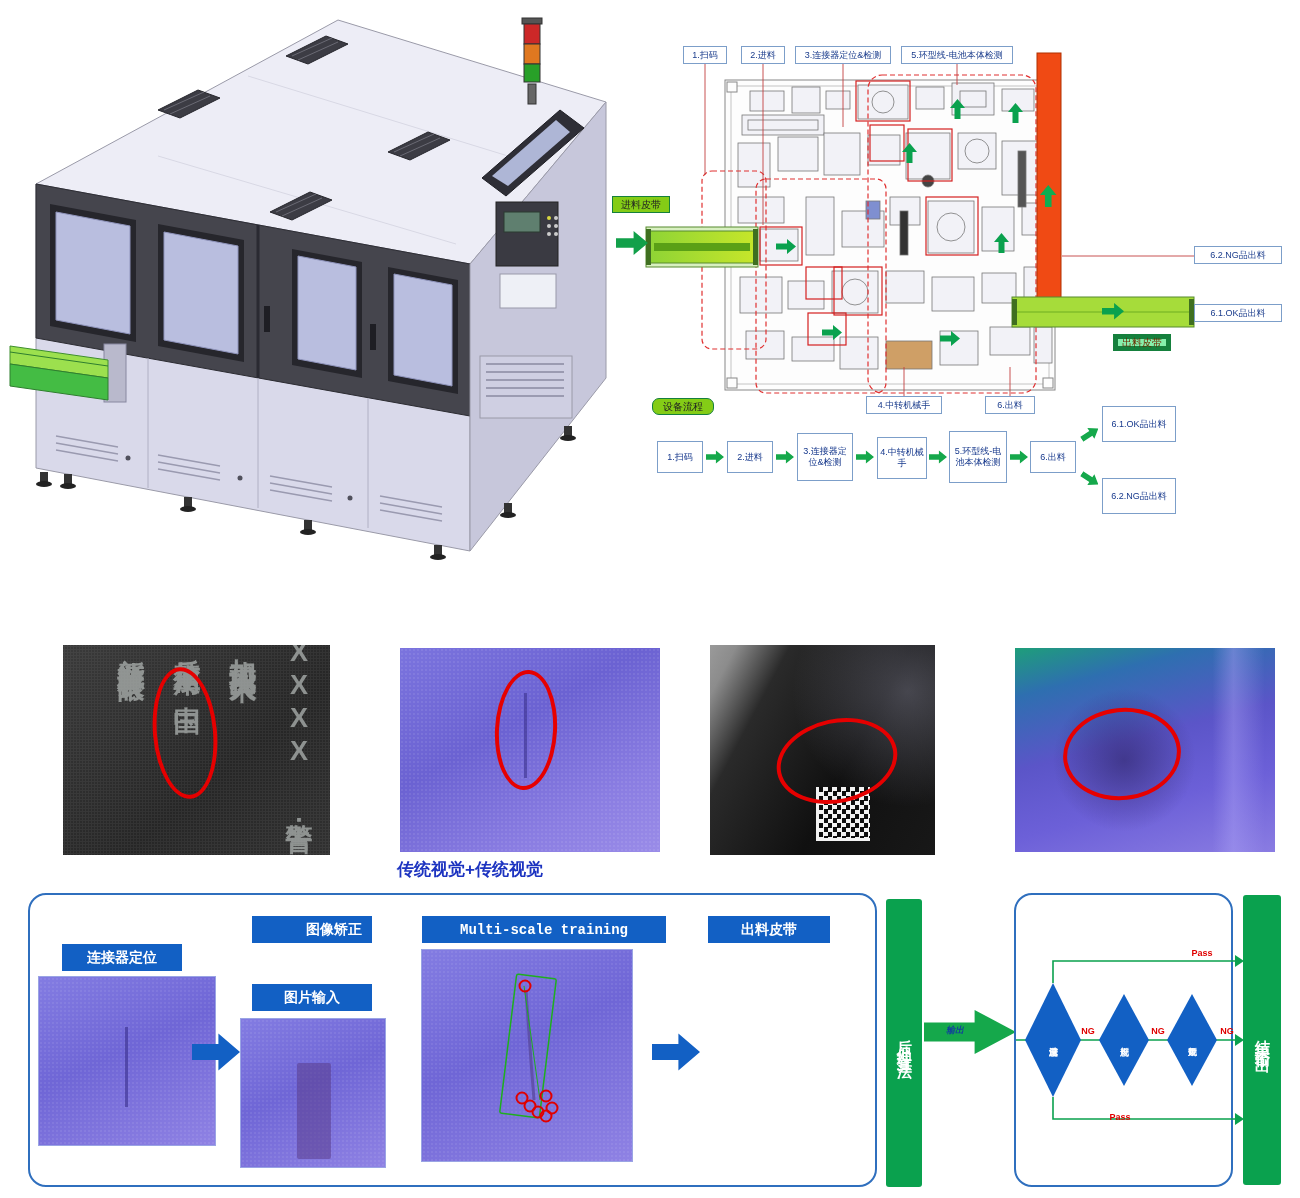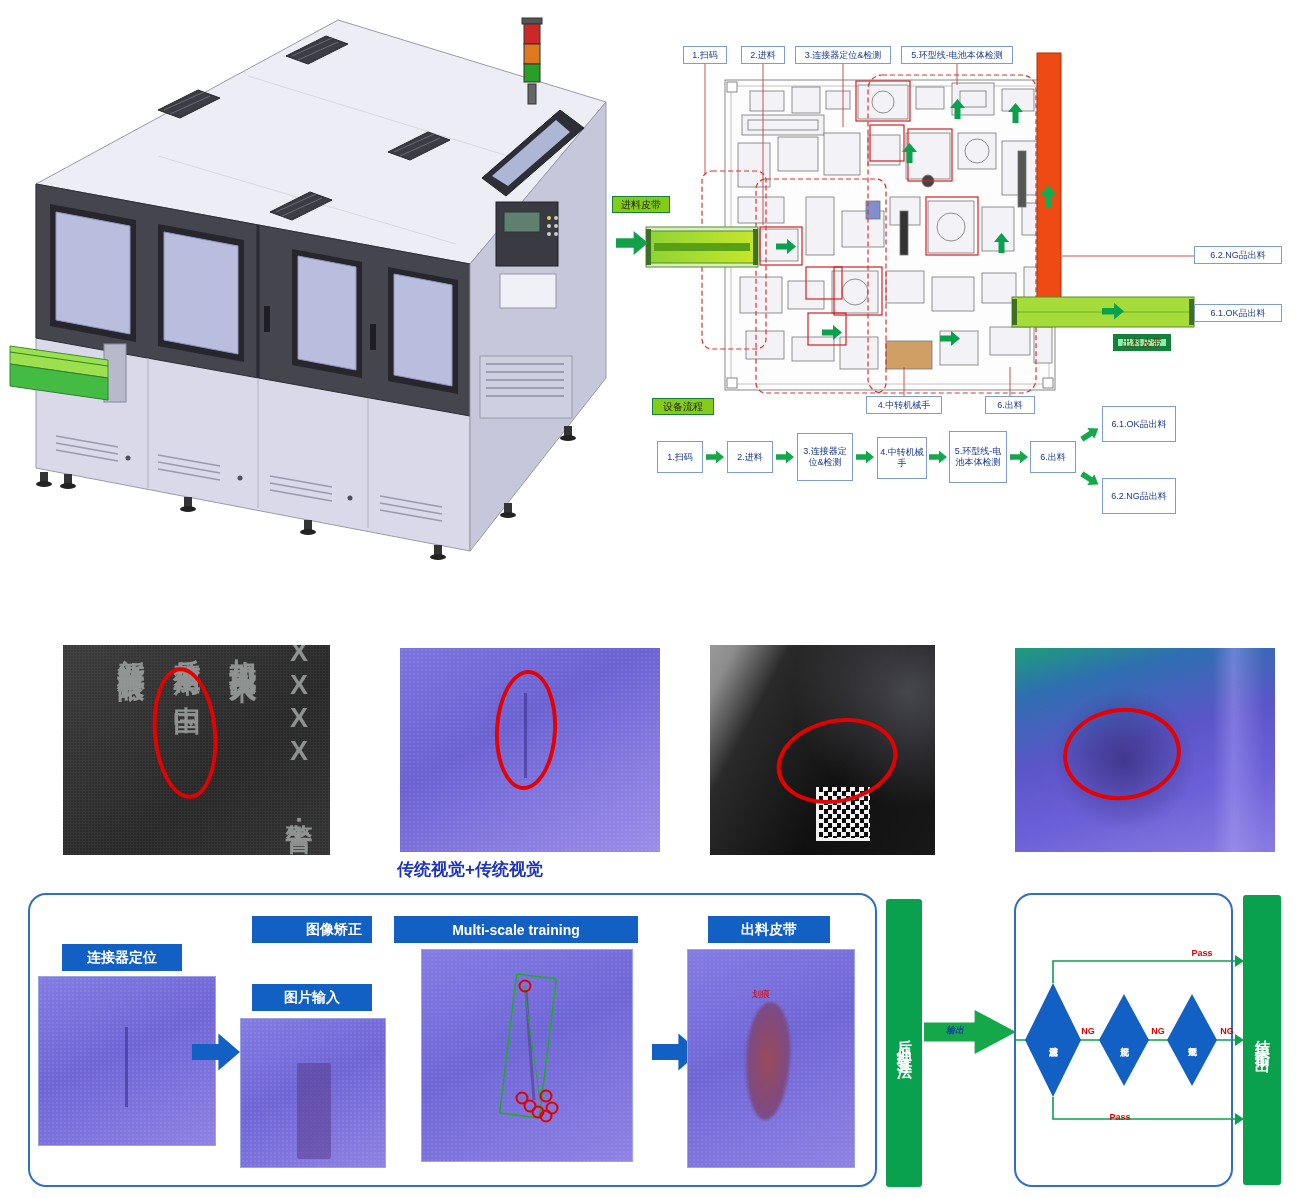--- a/index.html
+++ b/index.html
@@ -15,21 +15,21 @@
   .tag-orange { background:#86efac; border:5px solid #15803d; color:#6b2a00; font-size:10px;
                 display:flex; align-items:center; justify-content:center; }
 
   
   .garr { background:#15a84b; clip-path:polygon(0 30%,55% 30%,55% 4%,100% 50%,55% 96%,55% 70%,0 70%); }
   .barr { background:#1260c4; clip-path:polygon(0 30%,55% 30%,55% 4%,100% 50%,55% 96%,55% 70%,0 70%); }
 
   
   .bluehdr { background:#1260c4; color:#fff; font-size:14px; font-weight:bold;
              display:flex; align-items:center; justify-content:center; }
-  .mono { font-family:Liberation Sans, sans-serif; }
+  .mono { font-family:Liberation Mono, monospace;margin-left:28px; }
   .purple { border:1px solid #9aa4e4;
             background-image:radial-gradient(rgba(255,255,255,.07) 1px, transparent 1.4px),
                              linear-gradient(155deg,#837ce2 0%,#6f66d6 45%,#8f82e4 100%);
             background-size:4px 4px, 100% 100%; overflow:hidden; }
   .red-ellipse { border:4px solid #e60000; border-radius:50%; }
   .vbar { background:#0aa14e; color:#fff; writing-mode:vertical-rl; text-orientation:upright;
           display:flex; align-items:center; justify-content:center; font-weight:bold;
           font-size:15px; letter-spacing:6px; border-radius:3px; }
   .diamond { background:#1260c4; clip-path:polygon(50% 0,100% 50%,50% 100%,0 50%); color:#fff;
              writing-mode:vertical-rl; text-orientation:upright; display:flex; align-items:center;
@@ -318,21 +318,21 @@
   <div class="abs callout" style="left:741px;top:46px;width:44px;height:18px;">2.进料</div>
   <div class="abs callout" style="left:795px;top:46px;width:96px;height:18px;">3.连接器定位&amp;检测</div>
   <div class="abs callout" style="left:901px;top:46px;width:112px;height:18px;">5.环型线-电池本体检测</div>
   <div class="abs callout" style="left:1194px;top:246px;width:88px;height:18px;">6.2.NG品出料</div>
   <div class="abs callout" style="left:1194px;top:304px;width:88px;height:18px;">6.1.OK品出料</div>
   <div class="abs callout" style="left:866px;top:396px;width:76px;height:18px;">4.中转机械手</div>
   <div class="abs callout" style="left:985px;top:396px;width:50px;height:18px;">6.出料</div>
   <div class="abs tag-gray" style="left:612px;top:196px;width:58px;height:17px;">进料皮带</div>
   <div class="abs tag-orange" style="left:1113px;top:334px;width:58px;height:17px;">出料皮带</div>
 
-  <div class="abs tag-gray" style="left:652px;top:398px;width:62px;height:17px;">设备流程</div>
+  <div class="abs tag-gray" style="left:652px;top:398px;width:62px;height:17px;border-radius:7px;">设备流程</div>
   <div class="abs flowbox" style="left:657px;top:441px;width:46px;height:32px;">1.扫码</div>
   <div class="abs garr" style="left:706px;top:450px;width:18px;height:14px;"></div>
   <div class="abs flowbox" style="left:727px;top:441px;width:46px;height:32px;">2.进料</div>
   <div class="abs garr" style="left:776px;top:450px;width:18px;height:14px;"></div>
   <div class="abs flowbox" style="left:797px;top:433px;width:56px;height:48px;">3.连接器定位&amp;检测</div>
   <div class="abs garr" style="left:856px;top:450px;width:18px;height:14px;"></div>
   <div class="abs flowbox" style="left:877px;top:437px;width:50px;height:42px;">4.中转机械手</div>
   <div class="abs garr" style="left:929px;top:450px;width:18px;height:14px;"></div>
   <div class="abs flowbox" style="left:949px;top:431px;width:58px;height:52px;">5.环型线-电池本体检测</div>
   <div class="abs garr" style="left:1010px;top:450px;width:18px;height:14px;"></div>
@@ -396,24 +396,20 @@
           <circle cx="124" cy="166" r="5.5"></circle>
           <circle cx="130" cy="158" r="5.5"></circle>
         <circle cx="124" cy="146" r="5.5"></circle>
       </g>
     </svg>
   </div>
 
   <div class="abs barr" style="left:652px;top:1032px;width:48px;height:40px;"></div>
 
   <div class="abs bluehdr" style="left:708px;top:916px;width:122px;height:27px;">出料皮带</div>
-  <div class="abs purple" style="left:687px;top:949px;width:168px;height:219px;">
-    <div class="abs" style="left:58px;top:52px;width:44px;height:118px;background:radial-gradient(#9a4a58,#7a4a88 70%,transparent);border-radius:50% 50% 50% 50%/45% 45% 55% 55%;filter:blur(1.5px);transform:rotate(3deg);"></div>
-    <div class="abs" style="left:64px;top:38px;font-size:9px;color:#e00000;">划痕</div>
-  </div>
 
   <div class="abs vbar" style="left:886px;top:899px;width:36px;height:288px;">后处理算法</div>
 
   <div class="abs garr" style="left:924px;top:1008px;width:92px;height:48px;"></div>
   <div class="abs" style="left:946px;top:1024px;font-size:9px;color:#11409c;font-weight:bold;font-style:italic;">输出</div>
 
   <div class="abs roundbox" style="left:1014px;top:893px;width:219px;height:294px;"></div>
 
   <svg class="abs" style="left:1014px;top:893px;" width="286" height="298" viewBox="0 0 286 298">
     <g stroke="#0aa14e" stroke-width="1.6" fill="none">

